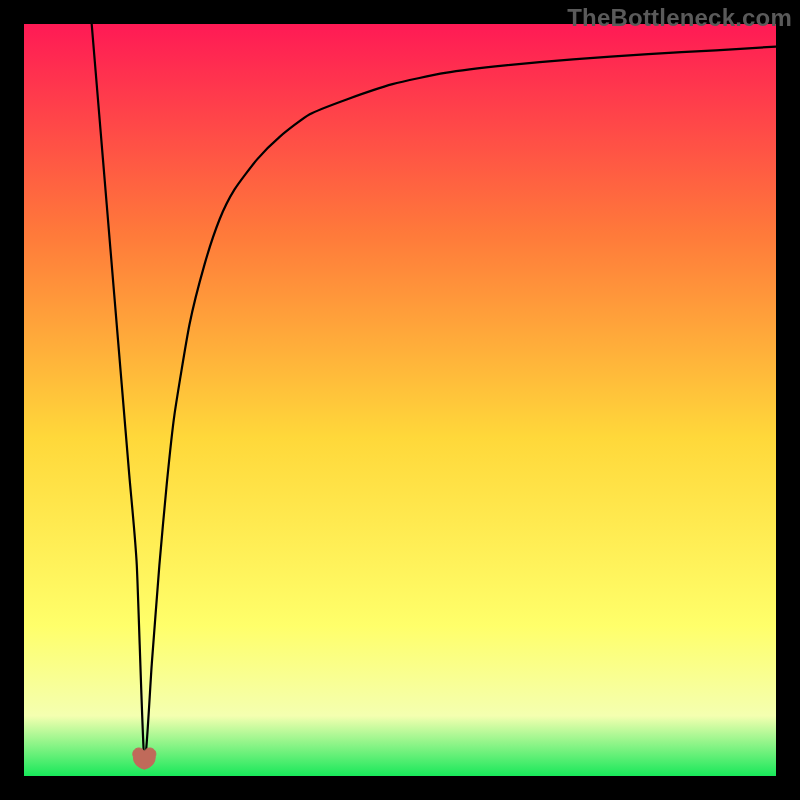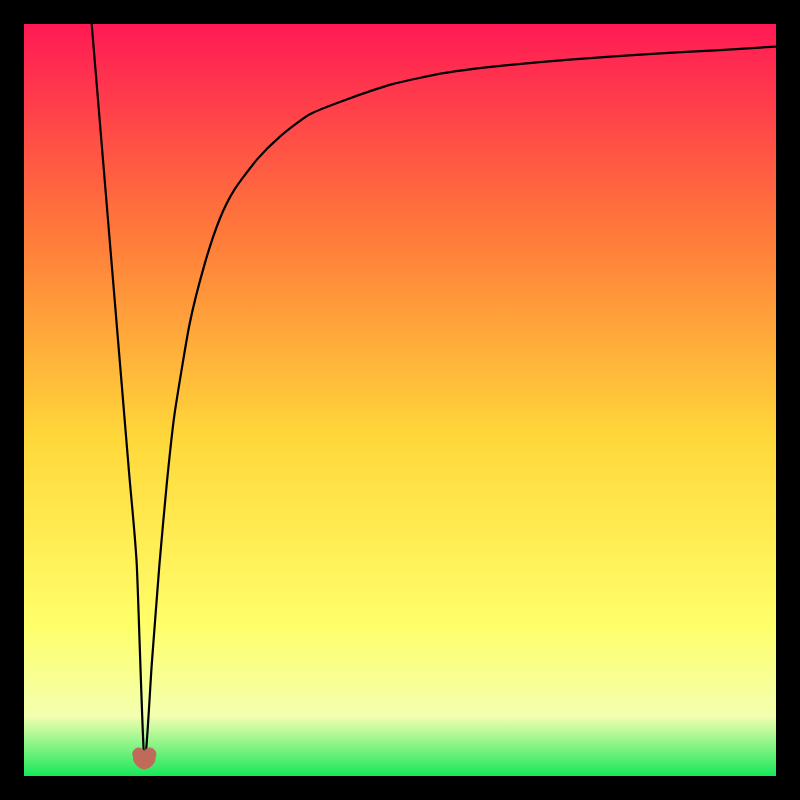--- a/index.html
+++ b/index.html
@@ -49,13 +49,14 @@
           <stop id="g3" offset="80%" stop-color="#ffff6a"></stop>
           <stop id="g4" offset="92%" stop-color="#f4ffb0"></stop>
           <stop id="g5" offset="100%" stop-color="#18e85a"></stop>
         </linearGradient>
       </defs>
       <rect x="0" y="0" width="752" height="752" fill="url(#bg-grad)"></rect>
       <path id="curve-path" fill="none" stroke="#000000" stroke-width="2.2" stroke-linejoin="round" stroke-linecap="round" d="M 67.68 0.00 C 68.43 9.02 73.70 72.19 75.20 90.24 C 76.70 108.29 81.22 162.43 82.72 180.48 C 84.22 198.53 88.74 252.67 90.24 270.72 C 91.74 288.77 96.26 342.91 97.76 360.96 C 99.26 379.01 103.78 433.15 105.28 451.20 C 106.78 469.25 111.30 512.86 112.80 541.44 C 114.30 570.02 118.82 727.18 120.32 736.96 C 121.82 746.74 126.34 658.75 127.84 639.20 C 129.34 619.65 133.86 559.49 135.36 541.44 C 136.86 523.39 141.38 473.76 142.88 458.72 C 144.38 443.68 148.14 406.83 150.40 391.04 C 152.66 375.25 162.43 315.84 165.44 300.80 C 168.45 285.76 177.47 251.17 180.48 240.64 C 183.49 230.11 192.51 203.04 195.52 195.52 C 198.53 188.00 206.80 171.46 210.56 165.44 C 214.32 159.42 228.61 140.62 233.12 135.36 C 237.63 130.10 250.42 117.31 255.68 112.80 C 260.94 108.29 278.99 94.00 285.76 90.24 C 292.53 86.48 315.09 78.21 323.36 75.20 C 331.63 72.19 358.70 62.79 368.48 60.16 C 378.26 57.53 409.84 50.76 421.12 48.88 C 432.40 47.00 468.50 42.71 481.28 41.36 C 494.06 40.01 534.67 36.47 548.96 35.34 C 563.25 34.22 609.87 30.98 624.16 30.08 C 638.45 29.18 679.06 27.07 691.84 26.32 C 704.62 25.57 745.98 22.94 752.00 22.56"></path>
       <path id="marker-path" fill="#c06a5a" stroke="#c06a5a" stroke-width="1" d="M 109.32000000000001 732.5600000000001 a 6.050000000000001 6.050000000000001 0 1 1 11 0 a 6.050000000000001 6.050000000000001 0 1 1 11 0 q 0 9.9 -11 12.649999999999999 q -11 -2.75 -11 -12.649999999999999 z"></path>
     </svg>
   </div>
+  <div class="watermark">TheBottleneck.com</div>
 </div>
 
 </body></html>

